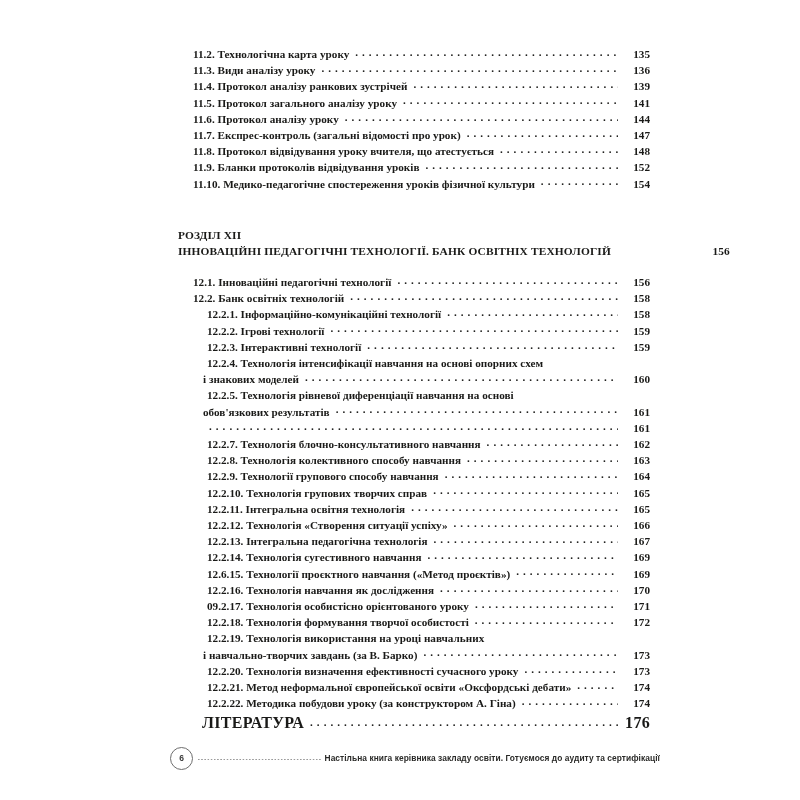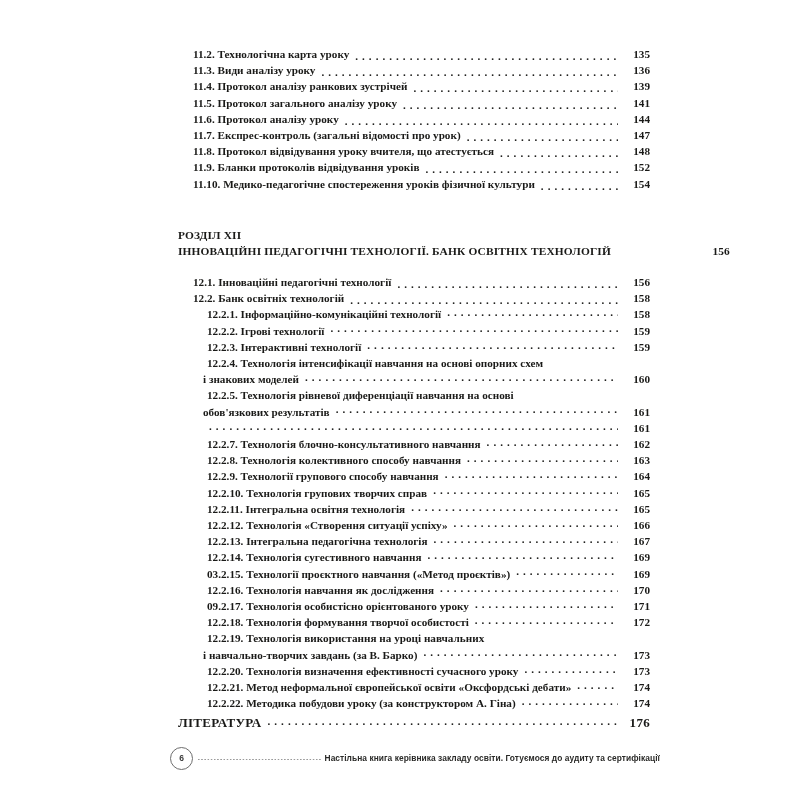--- a/index.html
+++ b/index.html
@@ -66,21 +66,21 @@
     color: #1a1a18;
   }
   .toc-row .pageno {
     flex: 0 0 auto;
     width: 26px;
     text-align: right;
     padding-left: 4px;
   }
 
   
-  .lvl-2 { padding-left: 15px; align-items: flex-end; }
+  .lvl-2 { padding-left: 15px; }
   .lvl-3 { padding-left: 29px; }
   .lvl-3-cont { padding-left: 25px; }
 
   
   .chapter-head {
     font-size: 11.4px;
     font-weight: bold;
     line-height: 15.5px;
     letter-spacing: 0.15px;
   }
@@ -113,22 +113,23 @@
   .chapter-head .title-row .pageno {
     flex: 0 0 auto;
     width: 26px;
     text-align: right;
     padding-left: 4px;
   }
   .chapter-entries { margin-top: 15px; }
 
   
   #block-literature .toc-row {
-    font-size: 13px;
+    font-size: 16px;
     letter-spacing: 0.3px;
+    margin-left: 24px;
   }
 
   
   .footer {
     position: absolute;
     left: 170px;
     top: 743px;
     width: 490px;
     height: 30px;
     display: flex;
@@ -310,21 +311,21 @@
           <span class="label">12.2.13. Інтегральна педагогічна технологія</span>
           <span class="leader"></span>
           <span class="pageno">167</span>
         </div>
         <div class="toc-row lvl-3">
           <span class="label">12.2.14. Технологія сугестивного навчання</span>
           <span class="leader"></span>
           <span class="pageno">169</span>
         </div>
         <div class="toc-row lvl-3">
-          <span class="label">03.2.15. Технології проєктного навчання («Метод проєктів»)</span>
+          <span class="label">12.6.15. Технології проєктного навчання («Метод проєктів»)</span>
           <span class="leader"></span>
           <span class="pageno">169</span>
         </div>
         <div class="toc-row lvl-3">
           <span class="label">12.2.16. Технологія навчання як дослідження</span>
           <span class="leader"></span>
           <span class="pageno">170</span>
         </div>
         <div class="toc-row lvl-3">
           <span class="label">09.2.17. Технологія особистісно орієнтованого уроку</span>

